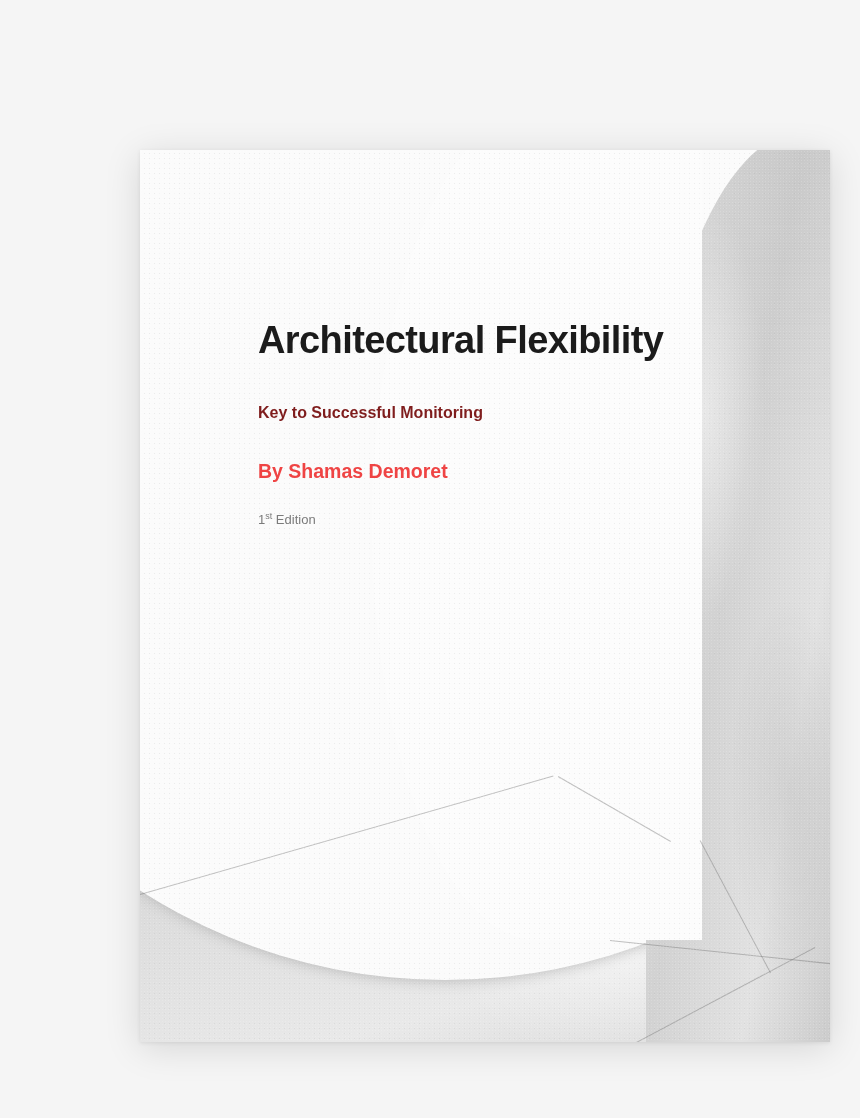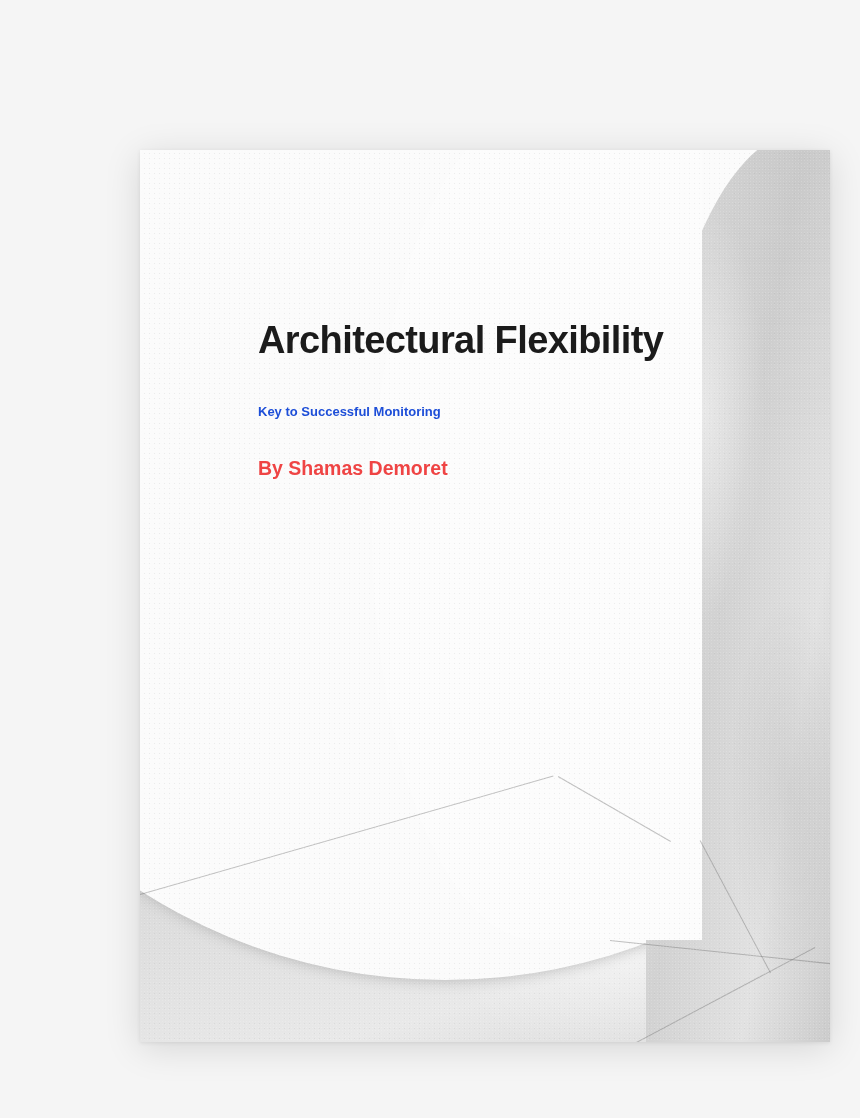--- a/index.html
+++ b/index.html
@@ -141,23 +141,23 @@
     margin: 0;
     font-size: 38px;
     font-weight: bold;
     letter-spacing: -0.6px;
     color: #1b1b1b;
     line-height: 1.1;
   }
 
   .cover-subtitle {
     margin: 42px 0 0 0;
-    font-size: 13px;
+    font-size: 16px;
     font-weight: bold;
-    color: #1d4ed8;
+    color: #7f1d1d;
   }
 
   .cover-author {
     margin: 38px 0 0 0;
     font-size: 19.5px;
     font-weight: bold;
     color: #ef4444;
   }
 
   .cover-edition {
@@ -193,16 +193,17 @@
       <div class="grain"></div>
     </div>
 
     <div class="text-block">
       <h1 class="cover-title">Architectural Flexibility</h1>
 
       <p class="cover-subtitle">Key to Successful Monitoring</p>
 
       <p class="cover-author">By Shamas Demoret</p>
 
+      <p class="cover-edition"><span>1</span><sup>st</sup><span> Edition</span></p>
     </div>
 
   </div>
 </div>
 
 </body></html>

